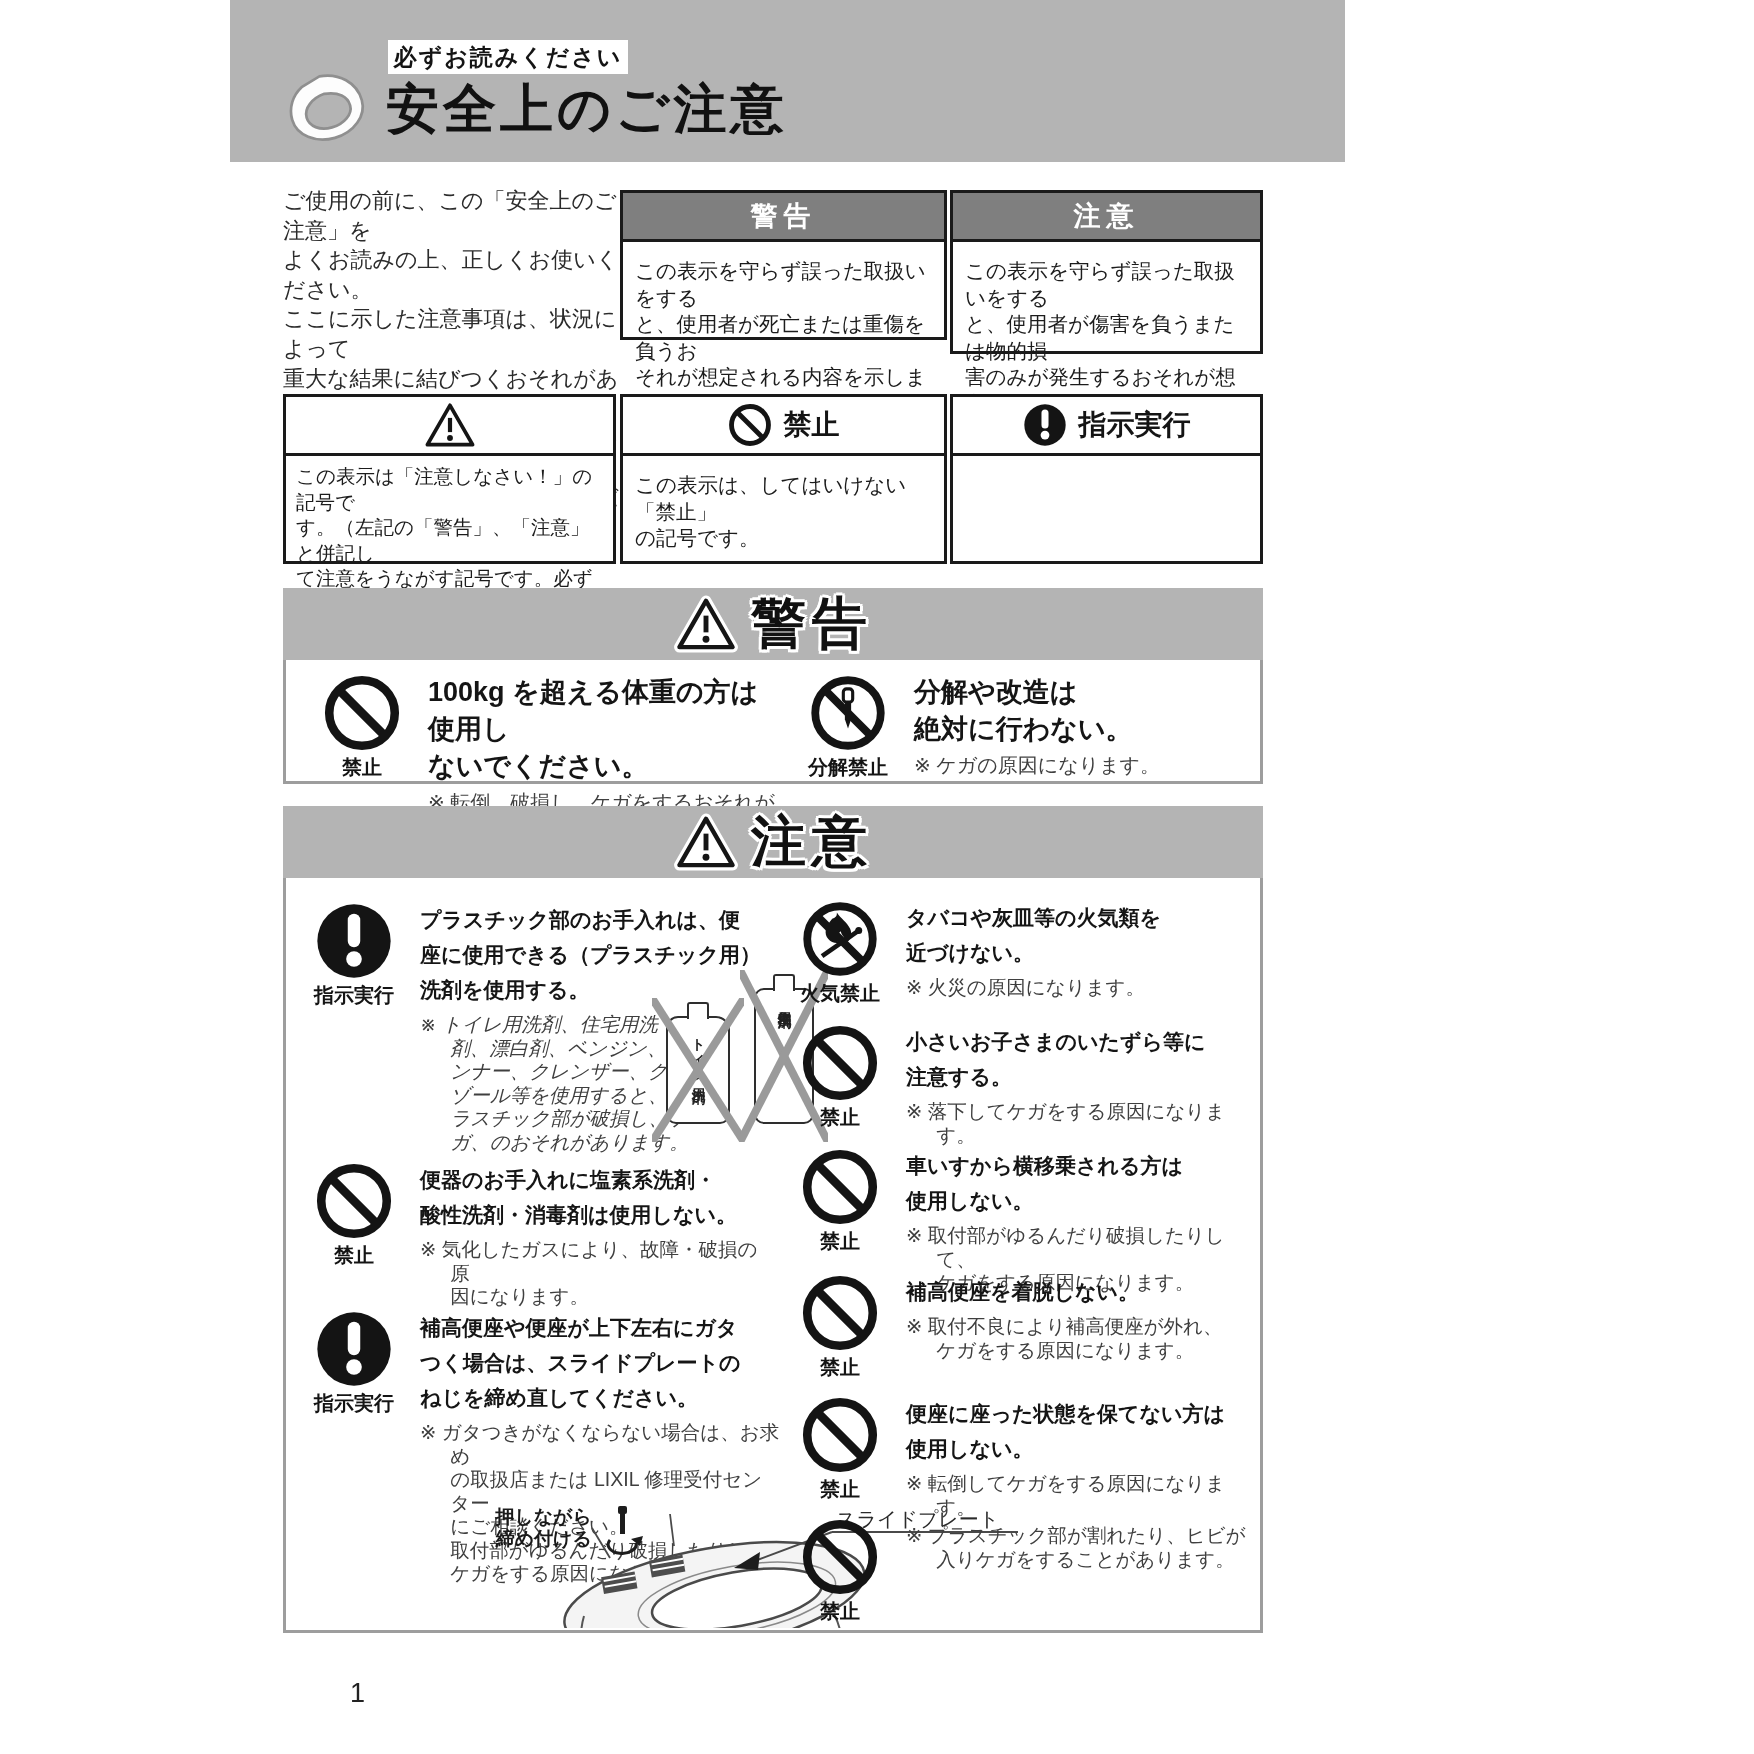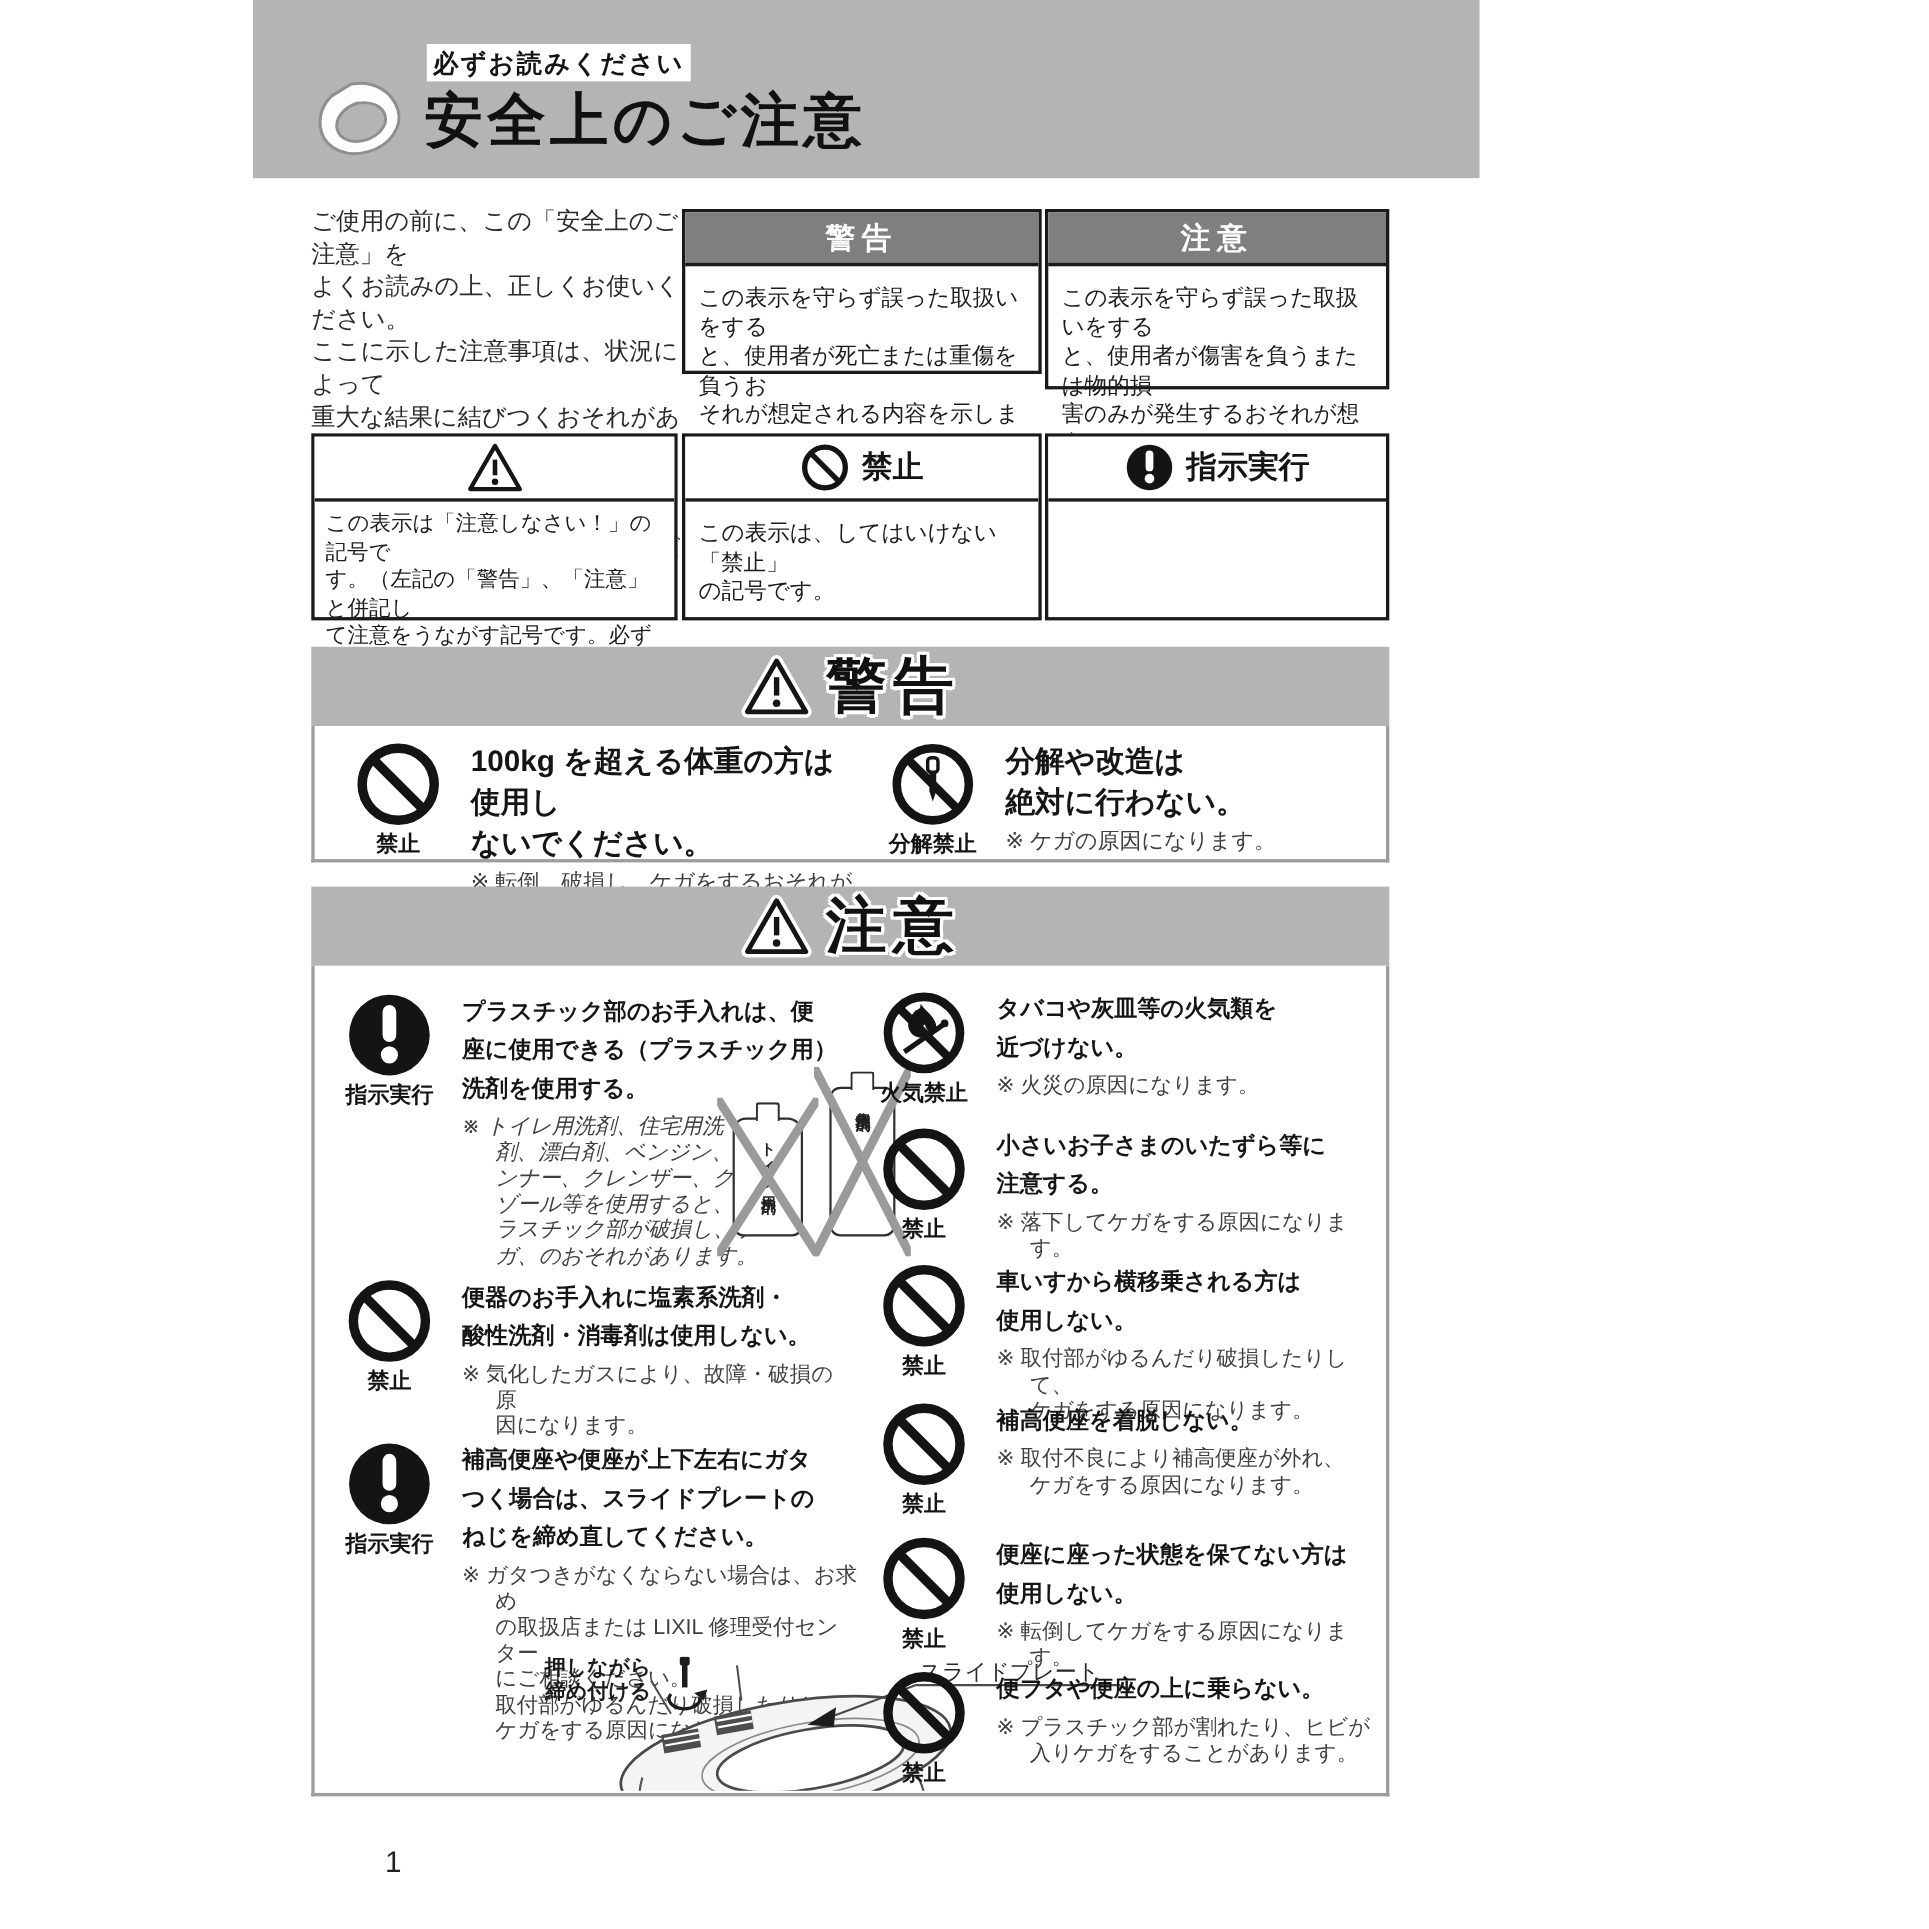--- a/index.html
+++ b/index.html
@@ -399,21 +399,20 @@
       </div>
 
       <div class="item" style="left:502px;top:640px;width:460px;">
         <div class="icon-block">
           <svg class="icon-big">
               <use href="#sym-prohibit"></use>
             </svg>
           <div class="icon-label">禁止</div>
         </div>
         <div class="item-text">
-          <div class="item-title">便フタや便座の上に乗らない。</div>
           <div class="item-note">※ プラスチック部が割れたり、ヒビが
 入りケガをすることがあります。</div>
         </div>
       </div>
 
     </div>
   </div>
 
   <div class="page-num">1</div>
 

